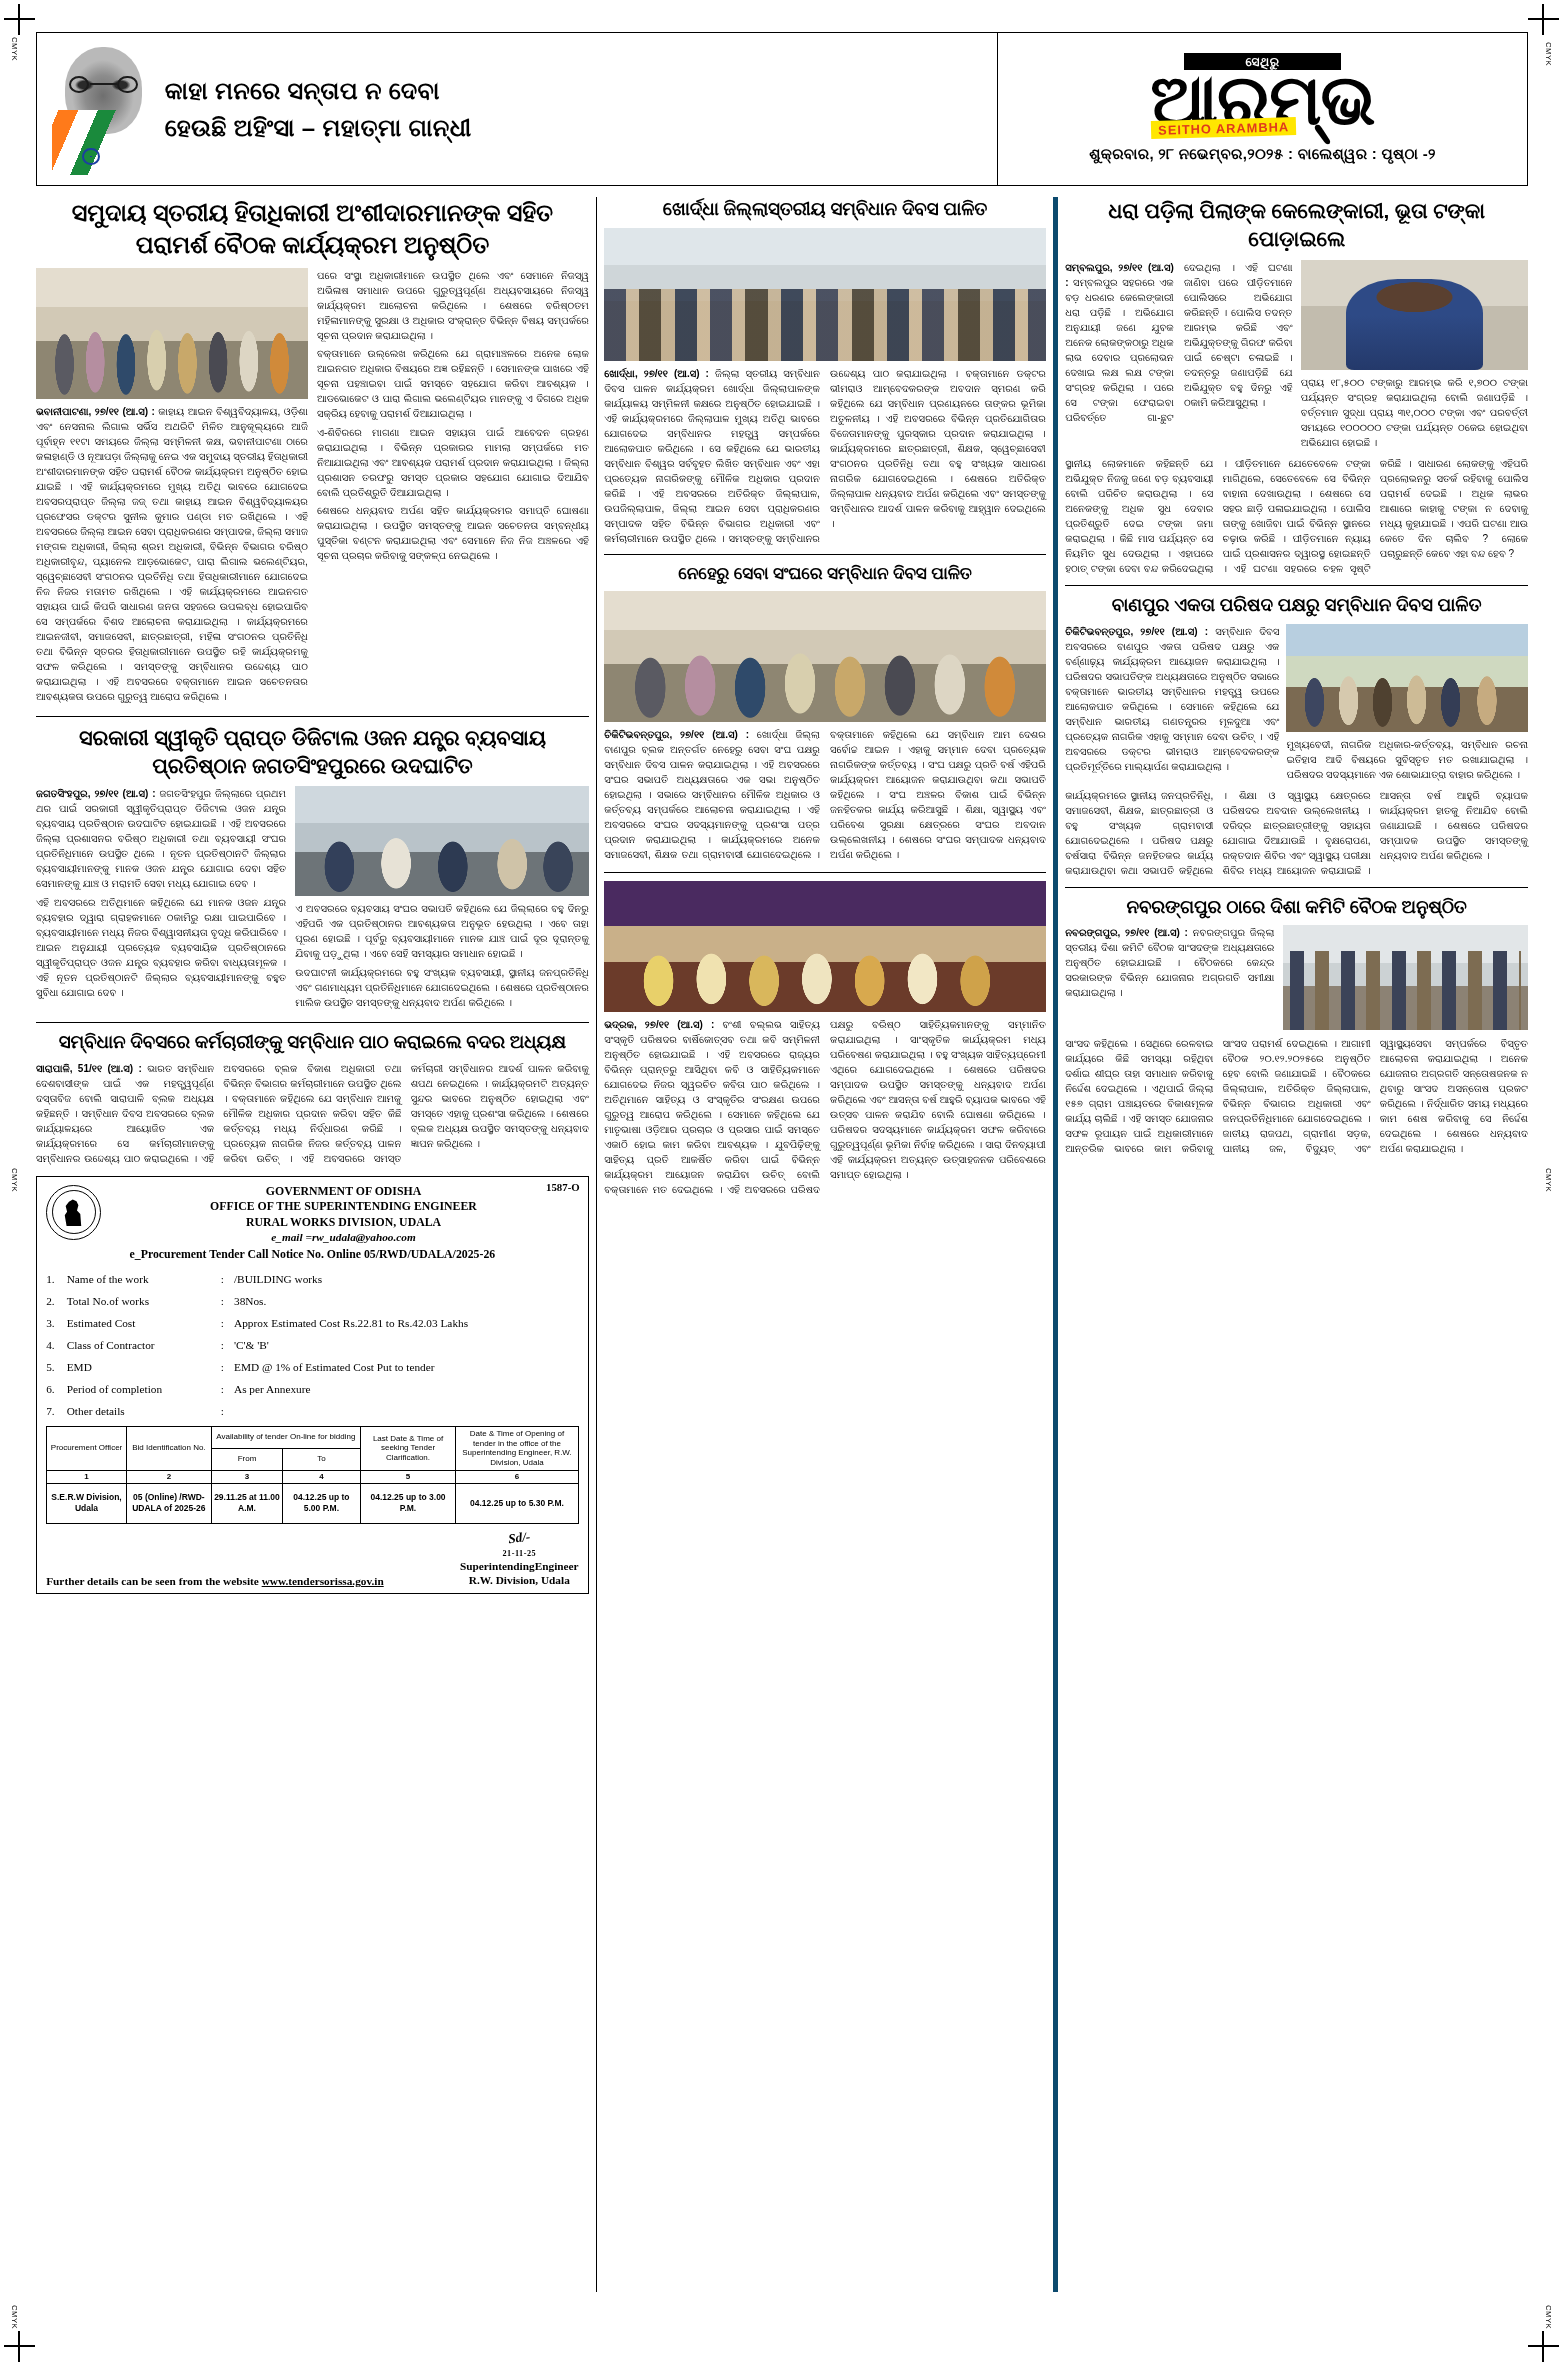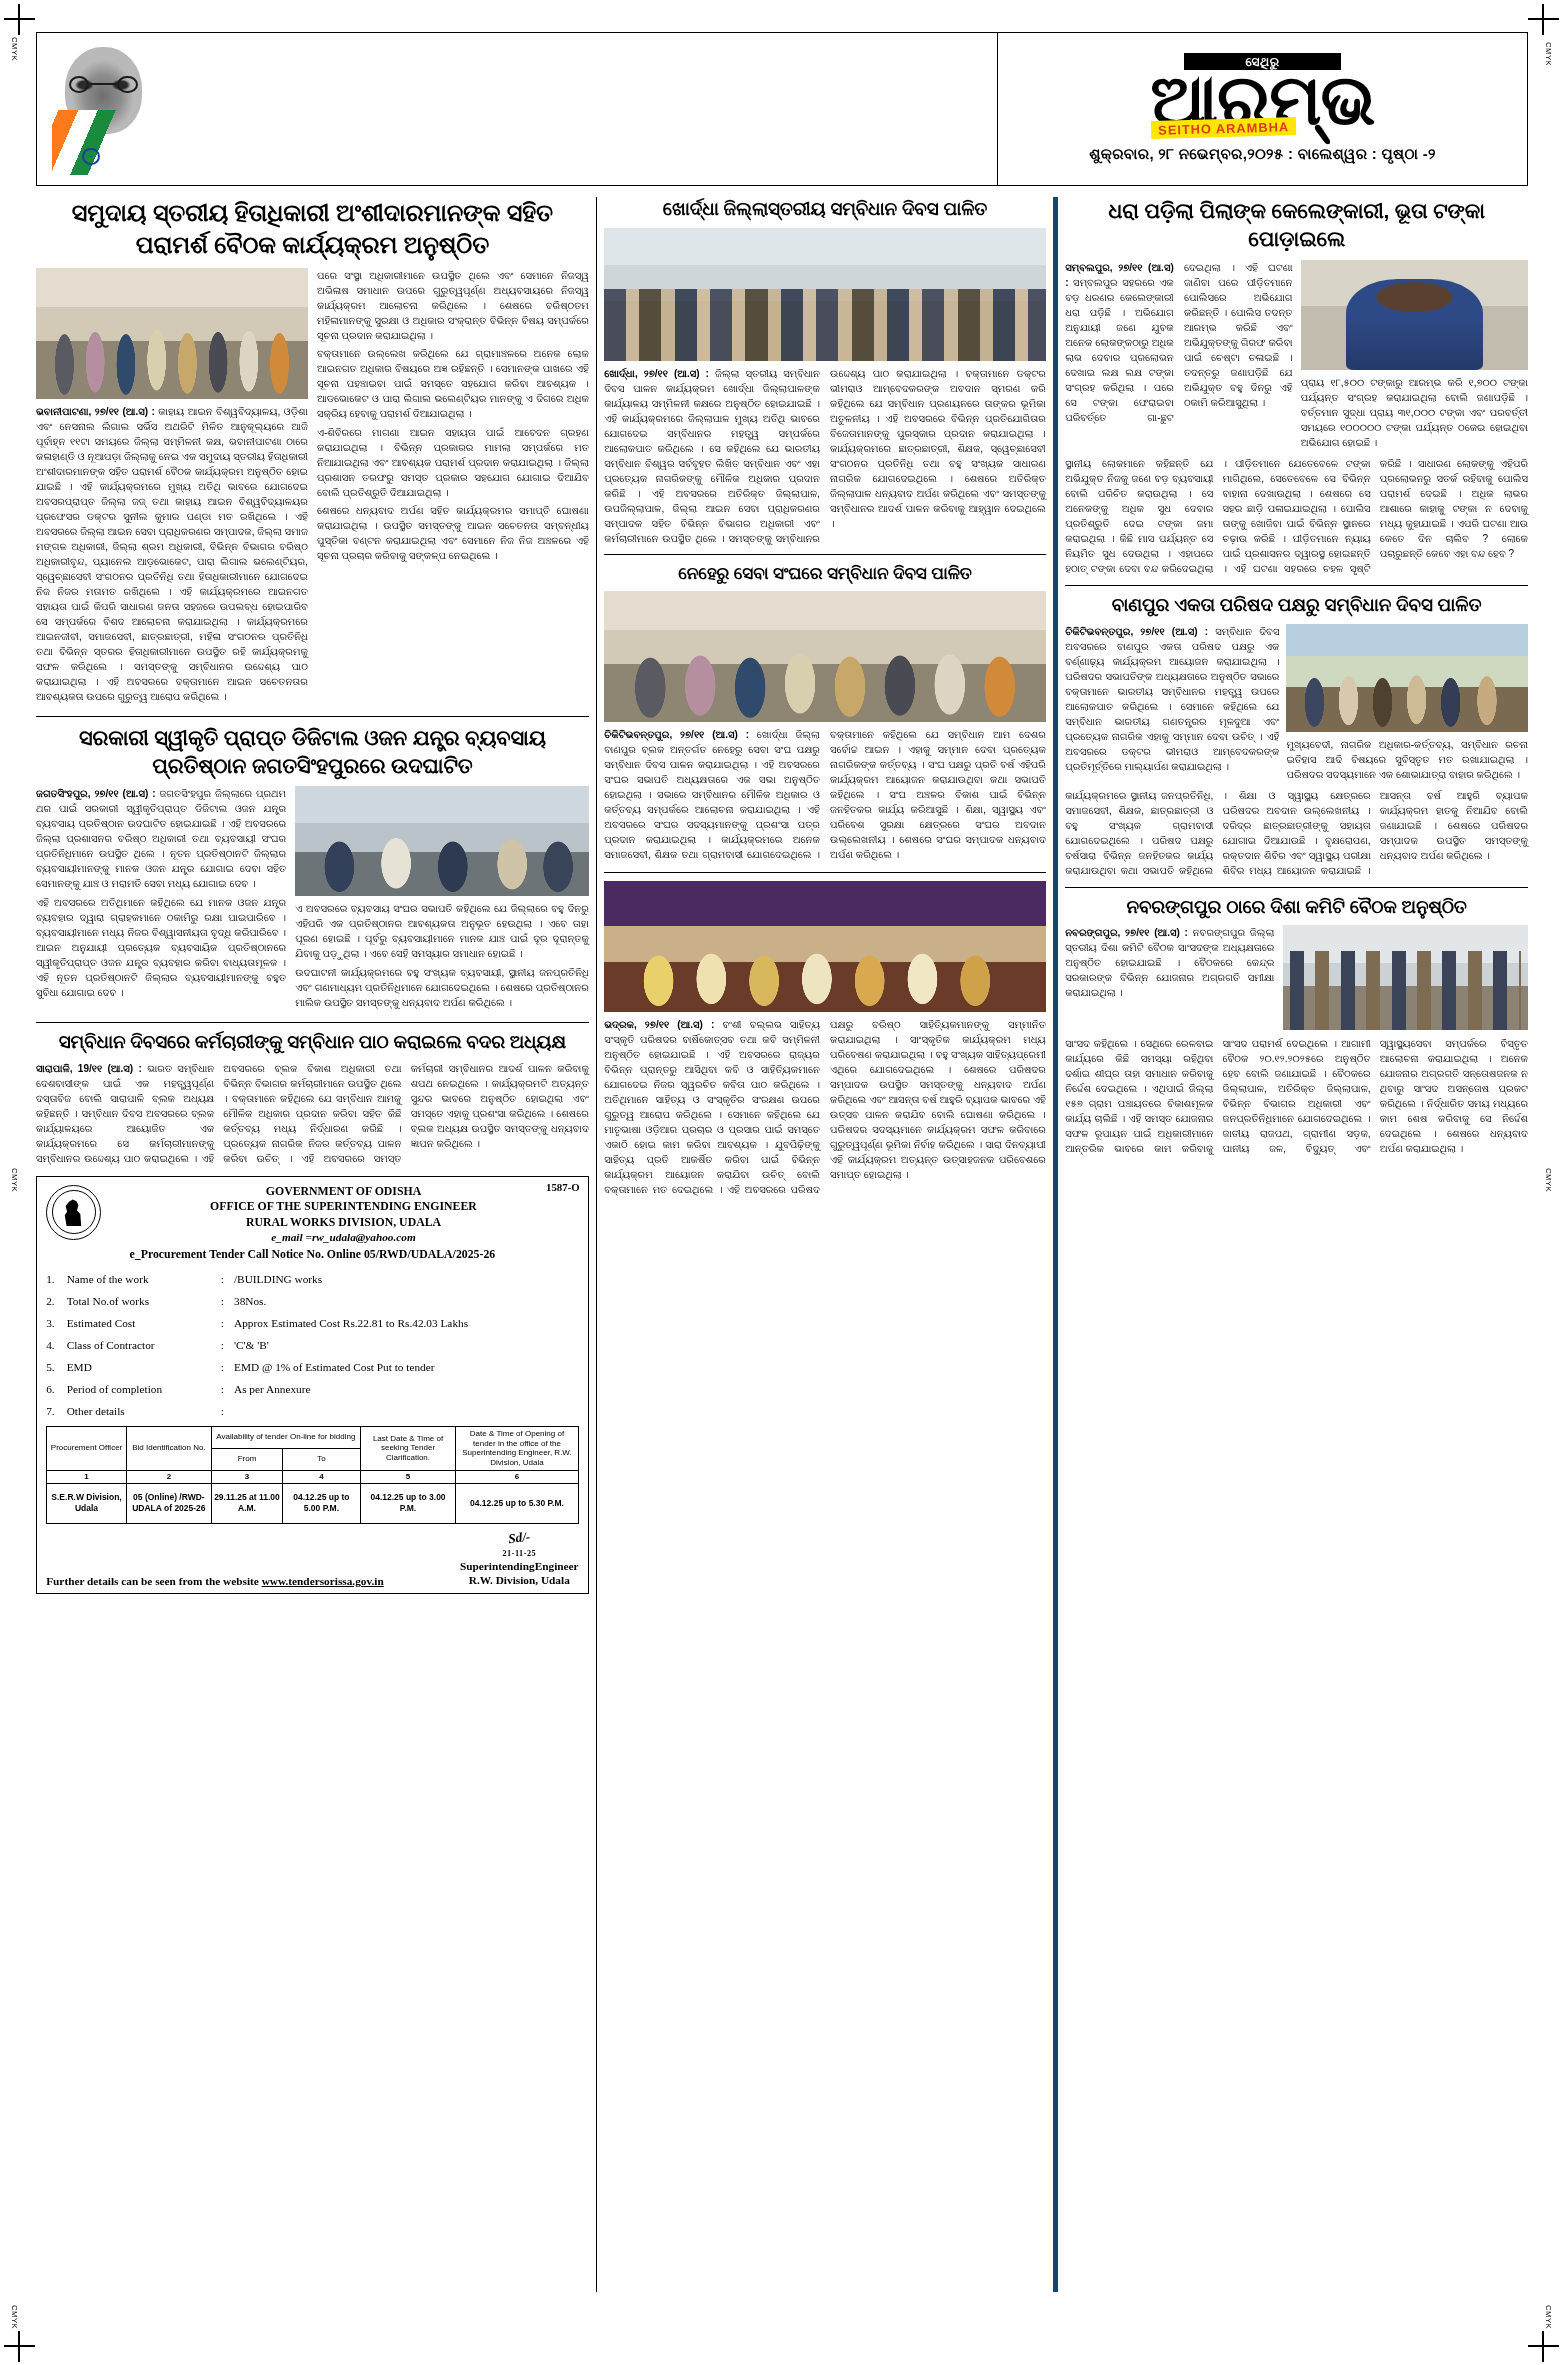--- a/index.html
+++ b/index.html
@@ -317,20 +317,24 @@
         <div class="face"></div>
         <div class="specs">
             <i></i>
             <b></b>
             <i></i>
           </div>
         <div class="mouth"></div>
         <div class="flag"></div>
         <div class="chakra"></div>
       </div>
+      <div>
+        <div class="quote">କାହା ମନରେ ସନ୍ତାପ ନ ଦେବା</div>
+        <div class="quote">ହେଉଛି ଅହିଂସା – ମହାତ୍ମା ଗାନ୍ଧୀ</div>
+      </div>
     </div>
 
     <div class="mh-right">
       <div class="mh-kicker">ସେଥିରୁ</div>
       <div class="mh-title">ଆରମ୍ଭ</div>
       <div class="mh-roman">SEITHO ARAMBHA</div>
       <div class="mh-date">ଶୁକ୍ରବାର, ୨୮ ନଭେମ୍ବର,୨୦୨୫ : ବାଲେଶ୍ୱର : ପୃଷ୍ଠା -୨</div>
     </div>
   </div>
 
@@ -379,21 +383,21 @@
             </div>
           </div>
         </div>
       </div>
 
       <div class="rule"></div>
 
       <div>
         <h2 class="hl hl-md">ସମ୍ବିଧାନ ଦିବସରେ କର୍ମଚାରୀଙ୍କୁ ସମ୍ବିଧାନ ପାଠ କରାଇଲେ ବଦର ଅଧ୍ୟକ୍ଷ</h2>
         <div class="art three">
-          <p><span class="lede">ସାରାପାଳି, 19/୧୧ (ଆ.ସ) :</span>
+          <p><span class="lede">ସାରାପାଳି, 51/୧୧ (ଆ.ସ) :</span>
              <span>ଭାରତ ସମ୍ବିଧାନ ଦେଶବାସୀଙ୍କ ପାଇଁ ଏକ ମହତ୍ତ୍ୱପୂର୍ଣ୍ଣ ଦସ୍ତାବିଜ ବୋଲି ସାରାପାଳି ବ୍ଲକ ଅଧ୍ୟକ୍ଷ କହିଛନ୍ତି । ସମ୍ବିଧାନ ଦିବସ ଅବସରରେ ବ୍ଲକ କାର୍ଯ୍ୟାଳୟରେ ଆୟୋଜିତ ଏକ କାର୍ଯ୍ୟକ୍ରମରେ ସେ କର୍ମଚାରୀମାନଙ୍କୁ ସମ୍ବିଧାନର ଉଦ୍ଦେଶ୍ୟ ପାଠ କରାଇଥିଲେ । ଏହି ଅବସରରେ ବ୍ଲକ ବିକାଶ ଅଧିକାରୀ ତଥା ବିଭିନ୍ନ ବିଭାଗର କର୍ମଚାରୀମାନେ ଉପସ୍ଥିତ ଥିଲେ । ବକ୍ତାମାନେ କହିଥିଲେ ଯେ ସମ୍ବିଧାନ ଆମକୁ ମୌଳିକ ଅଧିକାର ପ୍ରଦାନ କରିବା ସହିତ କିଛି କର୍ତ୍ତବ୍ୟ ମଧ୍ୟ ନିର୍ଦ୍ଧାରଣ କରିଛି । ପ୍ରତ୍ୟେକ ନାଗରିକ ନିଜର କର୍ତ୍ତବ୍ୟ ପାଳନ କରିବା ଉଚିତ୍ । ଏହି ଅବସରରେ ସମସ୍ତ କର୍ମଚାରୀ ସମ୍ବିଧାନର ଆଦର୍ଶ ପାଳନ କରିବାକୁ ଶପଥ ନେଇଥିଲେ । କାର୍ଯ୍ୟକ୍ରମଟି ଅତ୍ୟନ୍ତ ସୁନ୍ଦର ଭାବରେ ଅନୁଷ୍ଠିତ ହୋଇଥିଲା ଏବଂ ସମସ୍ତେ ଏହାକୁ ପ୍ରଶଂସା କରିଥିଲେ । ଶେଷରେ ବ୍ଲକ ଅଧ୍ୟକ୍ଷ ଉପସ୍ଥିତ ସମସ୍ତଙ୍କୁ ଧନ୍ୟବାଦ ଜ୍ଞାପନ କରିଥିଲେ ।</span></p>
         </div>
       </div>
 
       <div class="advert">
         <div class="advert-ref">1587-O</div>
 
         <div class="adv-head">
           <div class="emblem">
               <span class="lion"></span>

